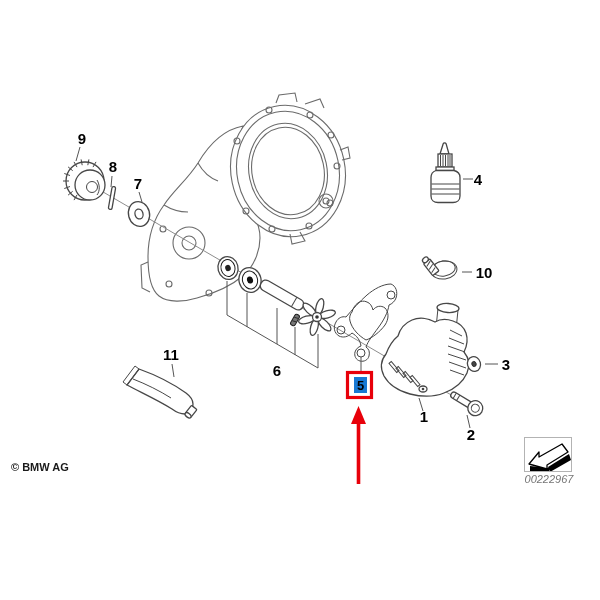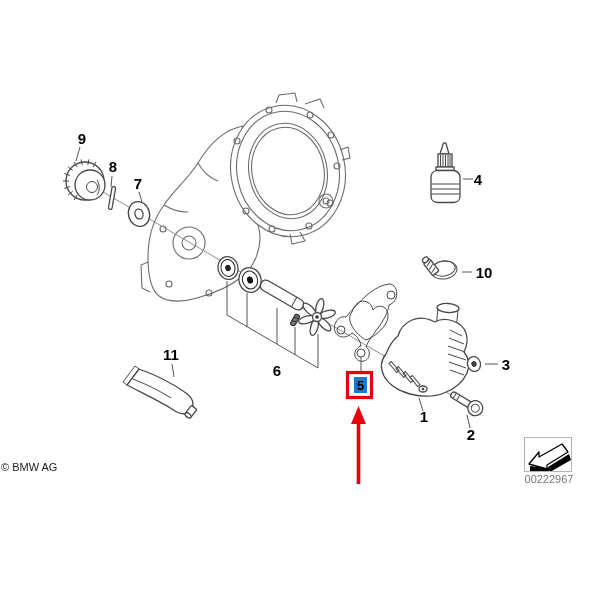--- a/index.html
+++ b/index.html
@@ -9,25 +9,25 @@
                fill:#000;text-anchor:middle;}
   svg text.hl{font-family:"Liberation Sans",sans-serif;font-weight:bold;font-size:13px;
               fill:#000;text-anchor:middle;}
   .case{stroke:#6b6b6b;stroke-width:1.1;fill:none}
   .casefill{stroke:#6b6b6b;stroke-width:1.1;fill:#fff}
   .part{stroke:#474747;stroke-width:1.3;fill:#fff}
   .thin{stroke:#474747;stroke-width:1;fill:none}
   .dark{stroke:#1c1c1c}
   .leader{stroke:#555;stroke-width:1;fill:none}
   .axis{stroke:#8d8d8d;stroke-width:1;fill:none}
-  .copyright{position:absolute;left:1px;top:461px;font-size:11px;font-weight:normal;color:#1a1a1a;}
+  .copyright{position:absolute;left:11px;top:461px;font-size:11px;font-weight:bold;color:#1a1a1a;}
   .stampbox{position:absolute;left:524px;top:437px;width:48px;height:35px;background:#fff;
             border:1px solid #b3b3b3;box-sizing:border-box;}
   .stampcode{position:absolute;left:524px;top:473px;width:50px;text-align:center;
-             font-size:11px;letter-spacing:0px;}
+             font-size:11px;letter-spacing:0px;font-style:italic;}
 </style>
 </head>
 <body>
 
 <div class="stage">
 
 <svg width="600" height="600" viewBox="0 0 600 600">
 
   <g>
     <path class="casefill" d="M243,126 C222,130 208,146 198,163 C188,179 174,190 164,205

